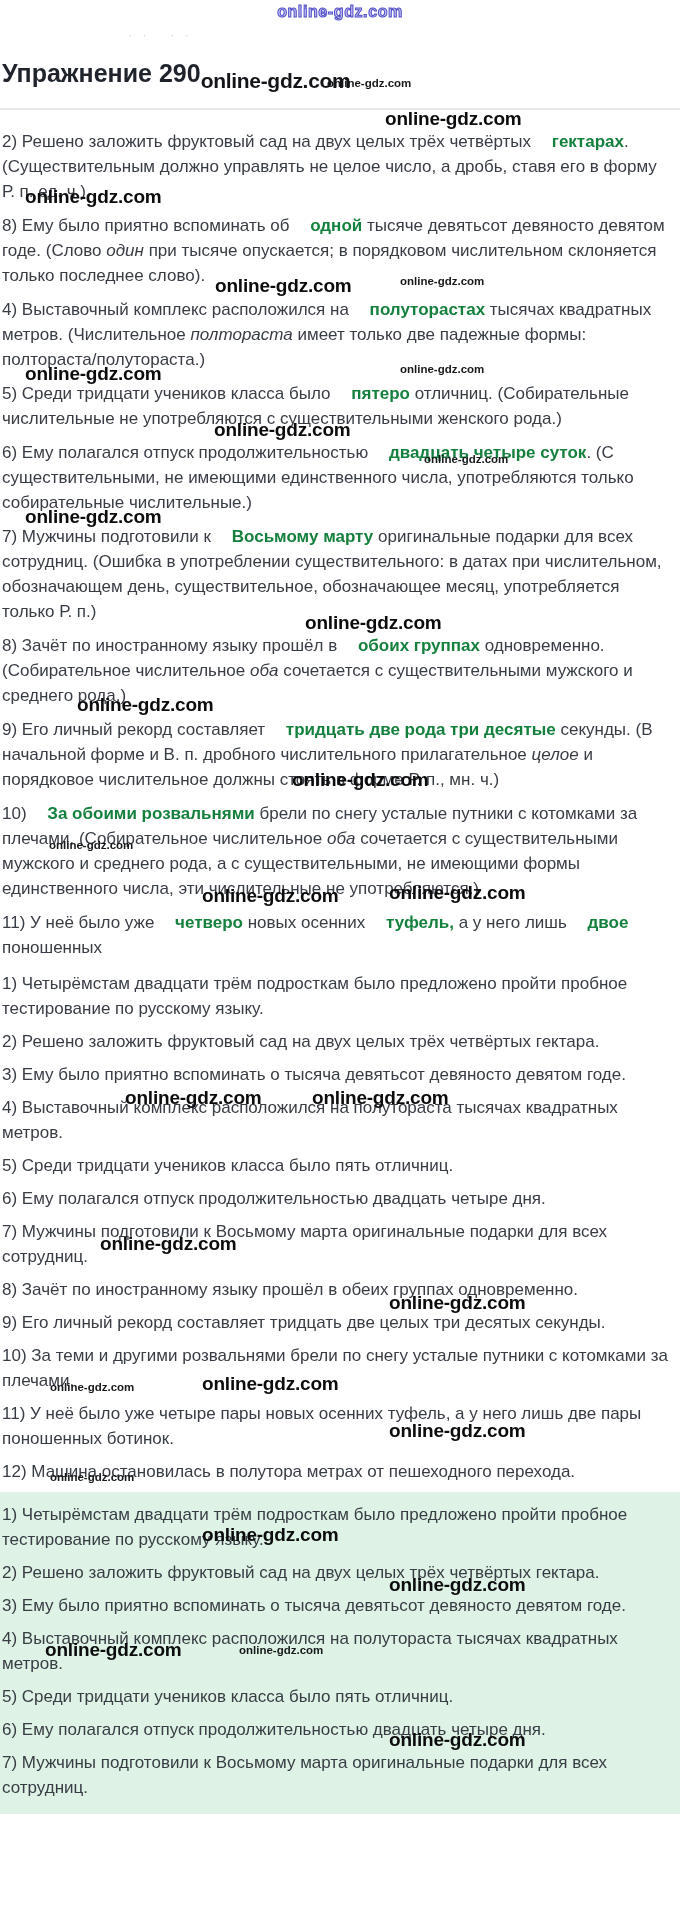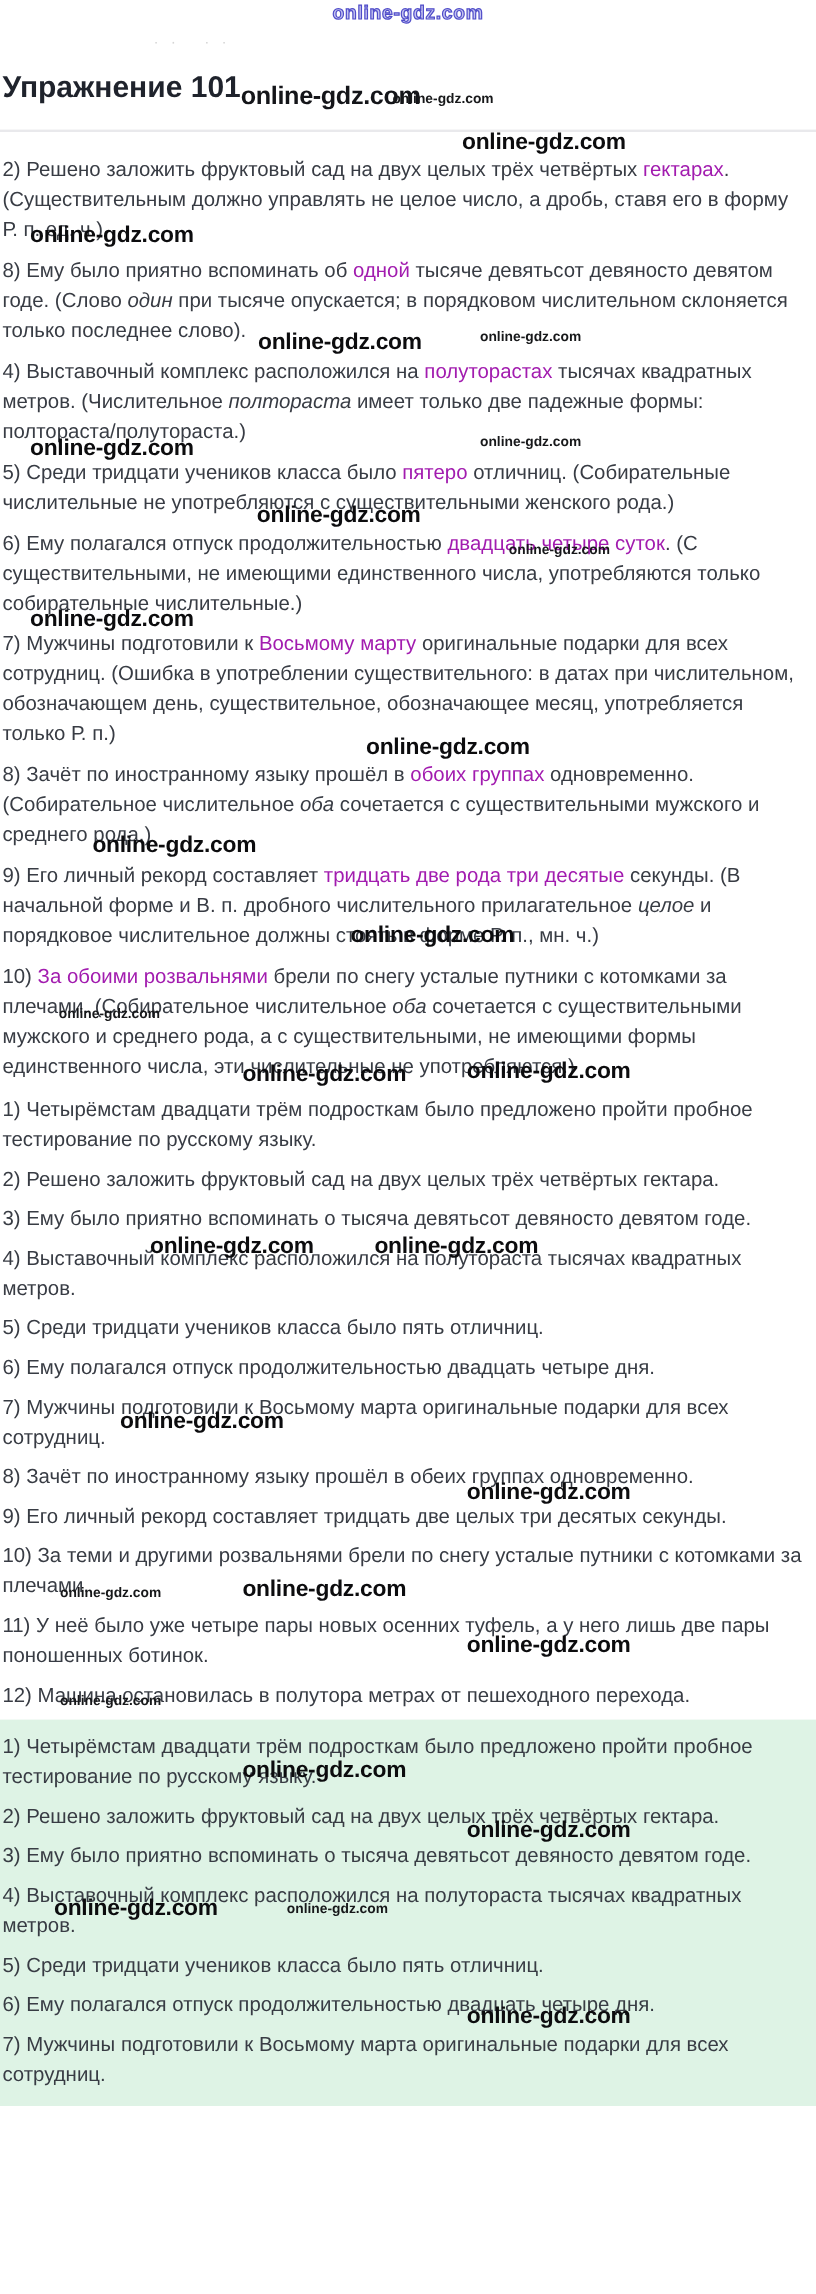--- a/index.html
+++ b/index.html
@@ -21,41 +21,41 @@
 
   .divider{border-top:2px solid #e9e9ec;margin-top:13px;}
 
   section{padding:0 12px 0 2px;font-size:17px;line-height:25px;}
   section.tasks{position:relative;padding-top:19px;}
   section.tasks p{position:relative;margin:0 0 9px;}
   section.answers p{position:relative;margin:0 0 8px;}
   section.answers{padding-top:2px;}
   section.green{background:#def3e5;padding:10px 12px 6px 2px;margin-top:2px;}
 
-  p b{font-weight:400;color:#a21caf;}
+  p b{font-weight:700;color:#15803d;margin-left:16px;}
   p i{}
 
   .wm{position:absolute;white-space:nowrap;z-index:2;line-height:22px;}
   .wm-lg{font-size:19px;font-weight:700;letter-spacing:-.2px;color:#0c0c0e;}
   .wm-sm{font-size:11.5px;font-weight:600;color:#17181a;line-height:13px;}
 </style>
 </head>
 <body>
 
 <div class="page">
 
   <div class="wm-outline">online-gdz.com</div>
 
   <p class="intro">
     <span class="wm wm-sm" style="left:327px;top:50px">online-gdz.com</span>
   </p>
   <div class="intro-remnant">·· ··</div>
 
   <h1 class="title">
-    <span>Упражнение 101</span><span class="wm-title">online-gdz.com</span>
+    <span>Упражнение 290</span><span class="wm-title">online-gdz.com</span>
   </h1>
 
   <div class="divider"></div>
 
   <section class="tasks">
 
     <p>
       <span class="wm wm-lg" style="left:383px;top:-21px">online-gdz.com</span>
       <span>2) Решено заложить фруктовый сад на двух целых трёх четвёртых </span><b>гектарах</b><span>. (Существительным должно управлять не целое число, а дробь, ставя его в форму Р. п. ед. ч.)</span>
       <span class="wm wm-lg" style="left:23px;top:57px">online-gdz.com</span>
@@ -99,20 +99,23 @@
       <span class="wm wm-lg" style="left:290px;top:52px">online-gdz.com</span>
     </p>
 
     <p>
       <span>10) </span><b>За обоими розвальнями</b><span> брели по снегу усталые путники с котомками за плечами. (Собирательное числительное </span><i>оба</i><span> сочетается с существительными мужского и среднего рода, а с существительными, не имеющими формы единственного числа, эти числительные не употребляются.)</span>
       <span class="wm wm-sm" style="left:47px;top:38px">online-gdz.com</span>
       <span class="wm wm-lg" style="left:200px;top:84px">online-gdz.com</span>
       <span class="wm wm-lg" style="left:387px;top:81px">online-gdz.com</span>
     </p>
 
+    <p>
+      <span>11) У неё было уже </span><b>четверо</b><span> новых осенних </span><b>туфель,</b><span> а у него лишь </span><b>двое</b><span> поношенных</span>
+    </p>
 
   </section>
 
   <section class="answers">
     <p>1) Четырёмстам двадцати трём подросткам было предложено пройти пробное тестирование по русскому языку.</p>
     <p>2) Решено заложить фруктовый сад на двух целых трёх четвёртых гектара.</p>
     <p>
       <span>3) Ему было приятно вспоминать о тысяча девятьсот девяносто девятом годе.</span>
       <span class="wm wm-lg" style="left:123px;top:25px">online-gdz.com</span>
       <span class="wm wm-lg" style="left:310px;top:25px">online-gdz.com</span>

